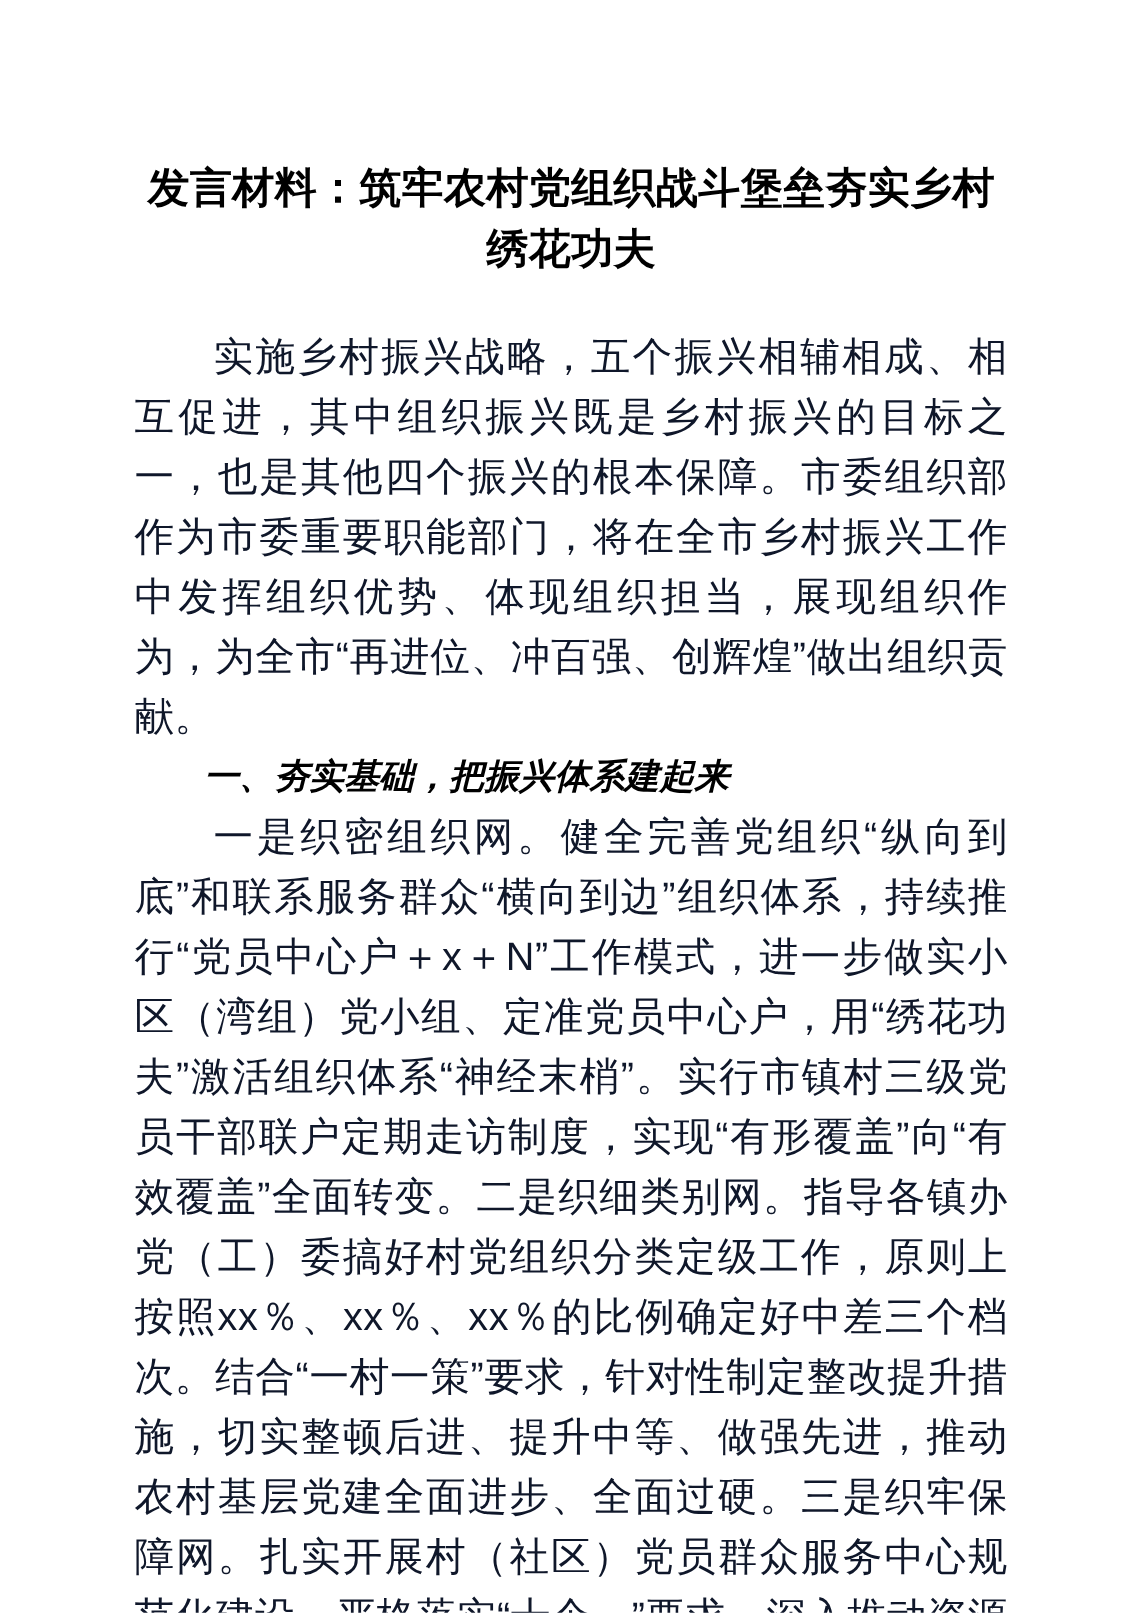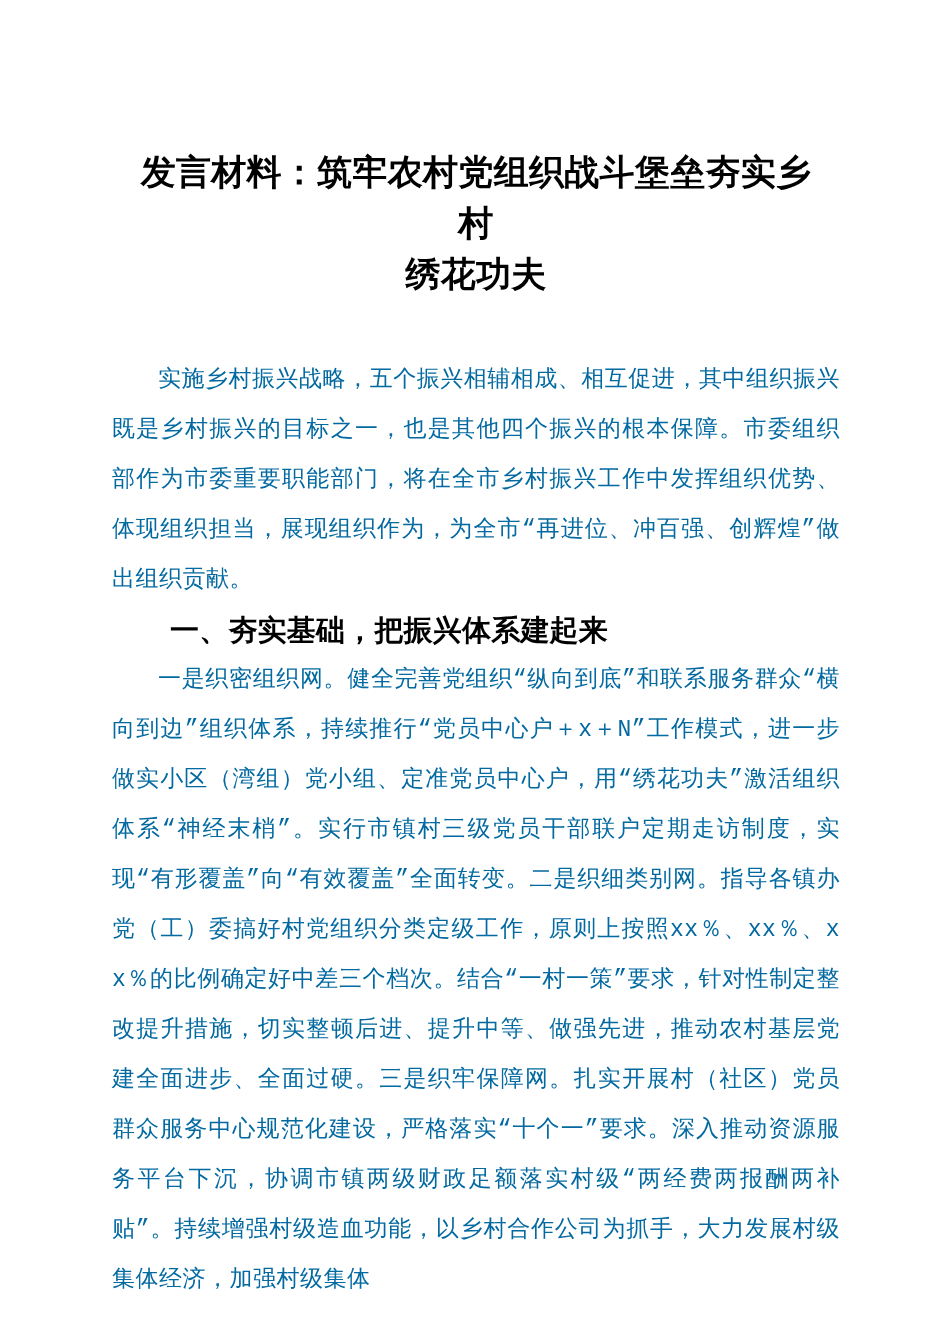--- a/index.html
+++ b/index.html
@@ -28,61 +28,62 @@
 
   .content {
     position: absolute;
     left: 112px;
     top: 0;
     width: 728px;
   }
 
   
   .doc-title {
-    margin: 16px;
+    margin: 0;
     padding-top: 131px;
     text-align: center;
     font-family: "Liberation Serif", "DejaVu Serif", serif;
     font-weight: bold;
     font-size: 35px;
     line-height: 51px;
     letter-spacing: 0.3px;
     color: #000000;
     text-rendering: optimizeLegibility;
   }
 
   
   .body-block {
     margin: 0;
     padding-top: 39px;
   }
 
   p.para {
     margin: 0;
-    font-family: Liberation Mono, monospace;
-    font-size: 23px;
+    font-family: Liberation Sans, sans-serif;
+    font-size: 33px;
     line-height: 50px;
     text-align: justify;
     text-justify: inter-ideograph;
     text-indent: 2em;
     letter-spacing: 0.5px;
-    color: #0369a1;
+    color: #0f172a;
     word-break: break-all;
   }
 
   h2.section-heading {
     margin: 0;
     font-family: "DejaVu Sans", "Liberation Sans", sans-serif;
     font-weight: bold;
     font-size: 29px;
     line-height: 50px;
     text-indent: 2em;
     letter-spacing: 0.2px;
     color: #000000;
     text-align: left;
+    font-style: italic;
   }
 </style>
 </head>
 <body>
 
 <div class="page">
   <div class="content">
 
     <h1 class="doc-title">
       <span>发言材料：筑牢农村党组织战斗堡垒夯实乡村</span><br>

